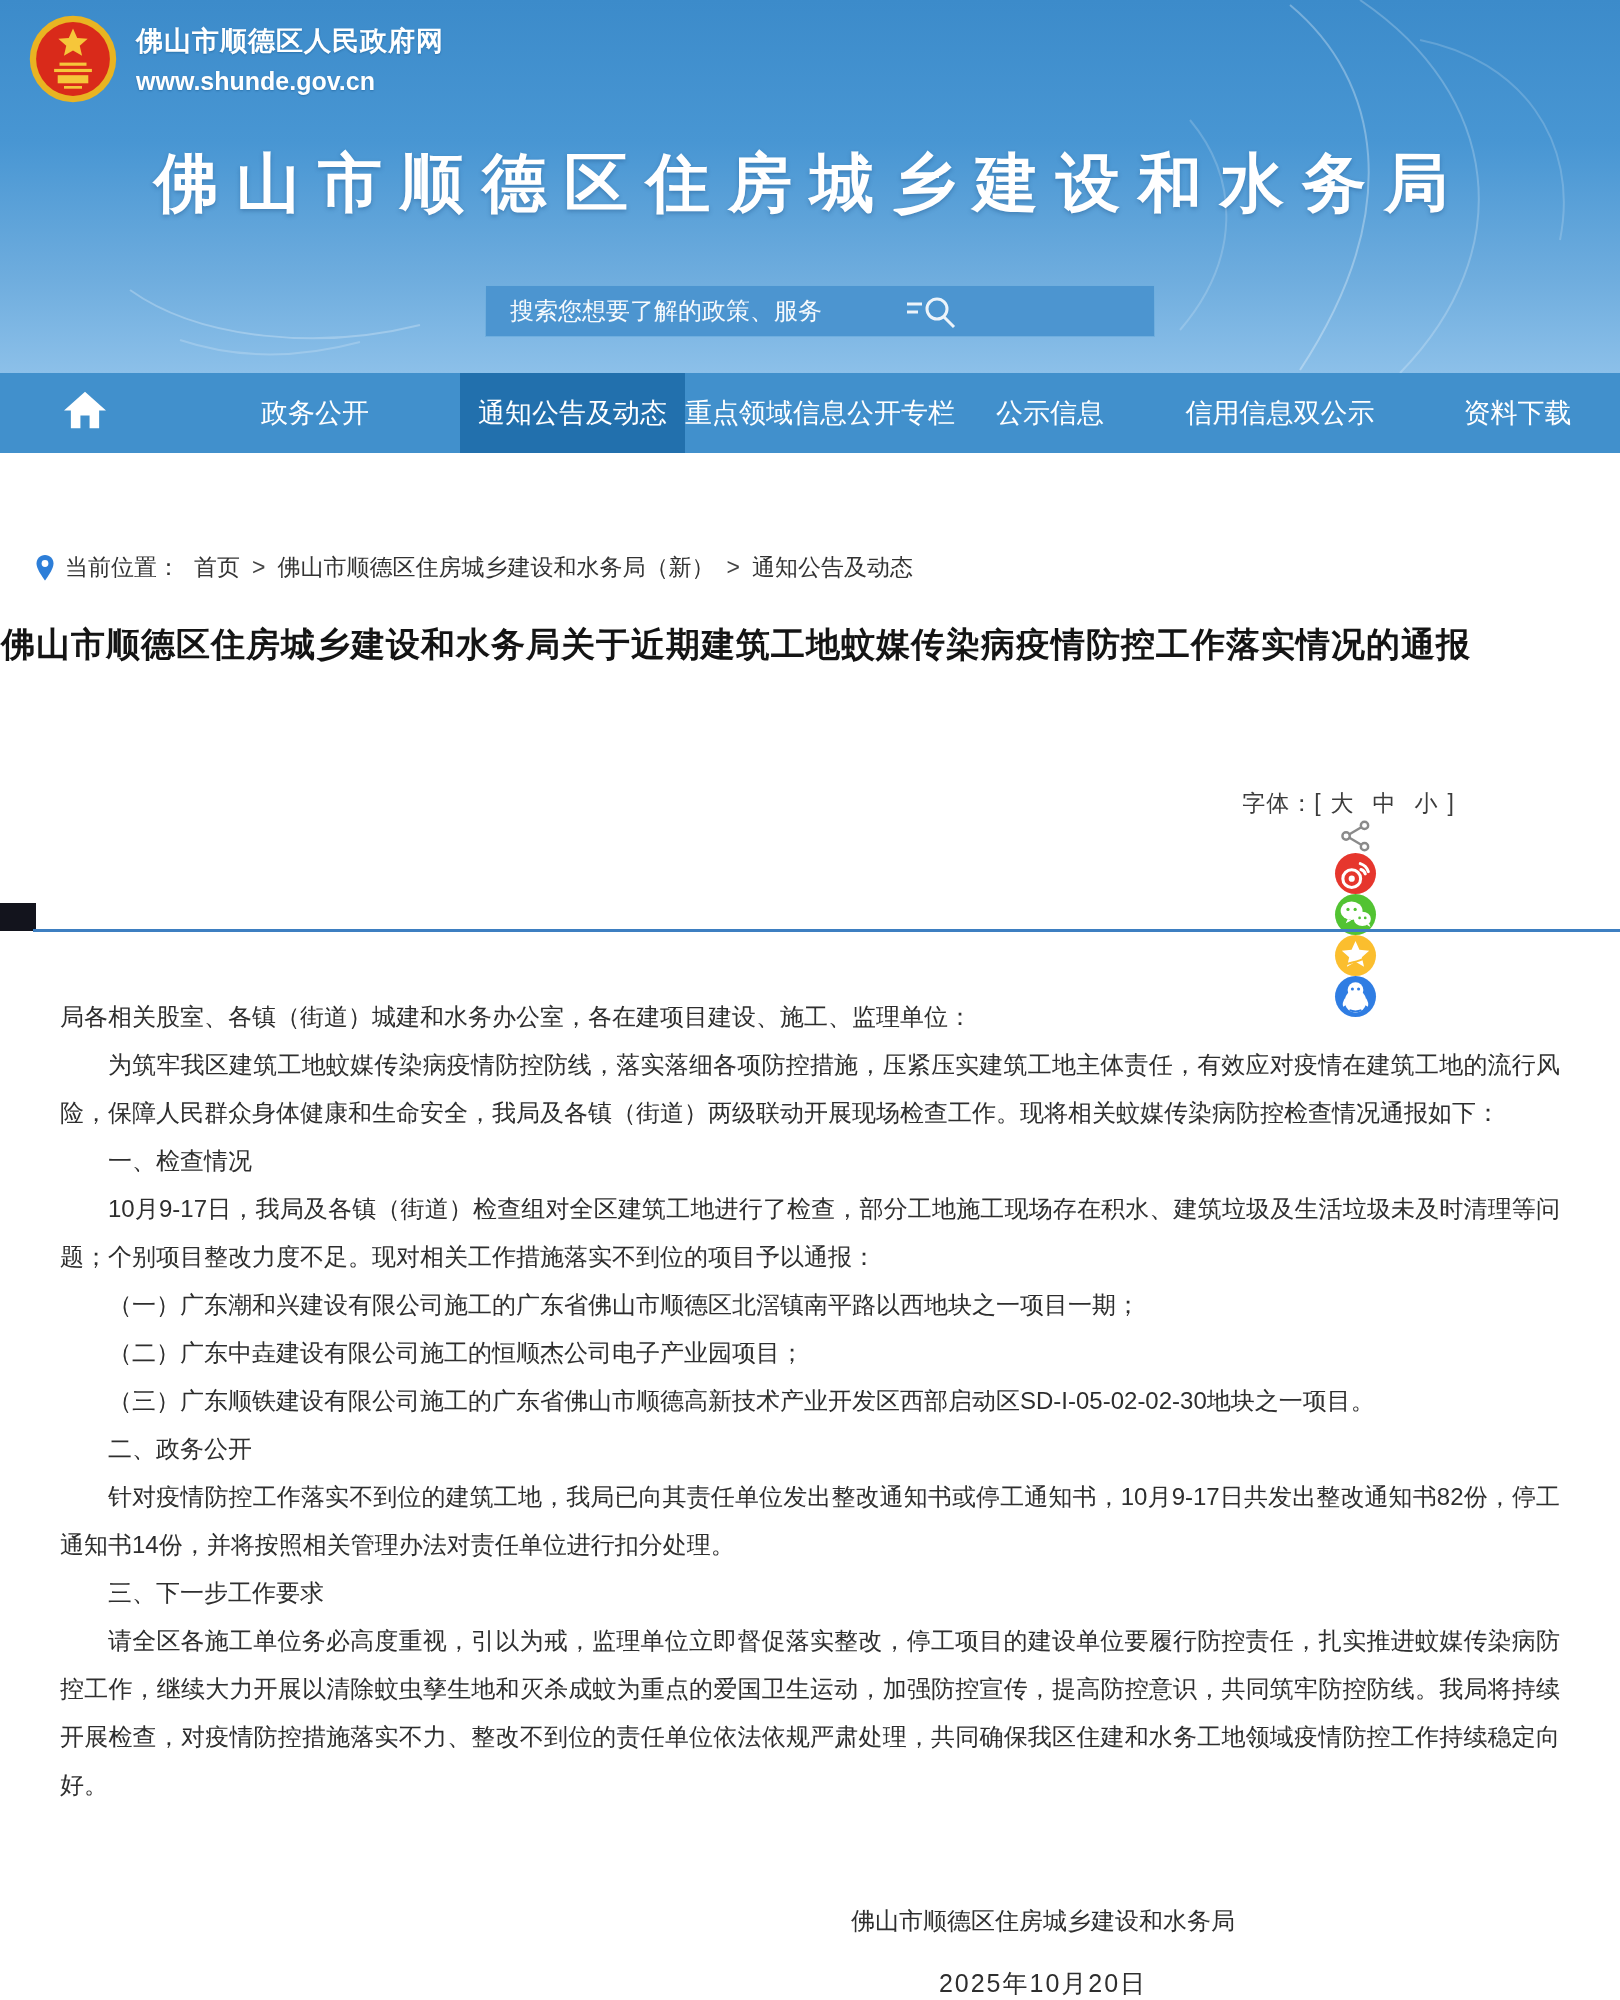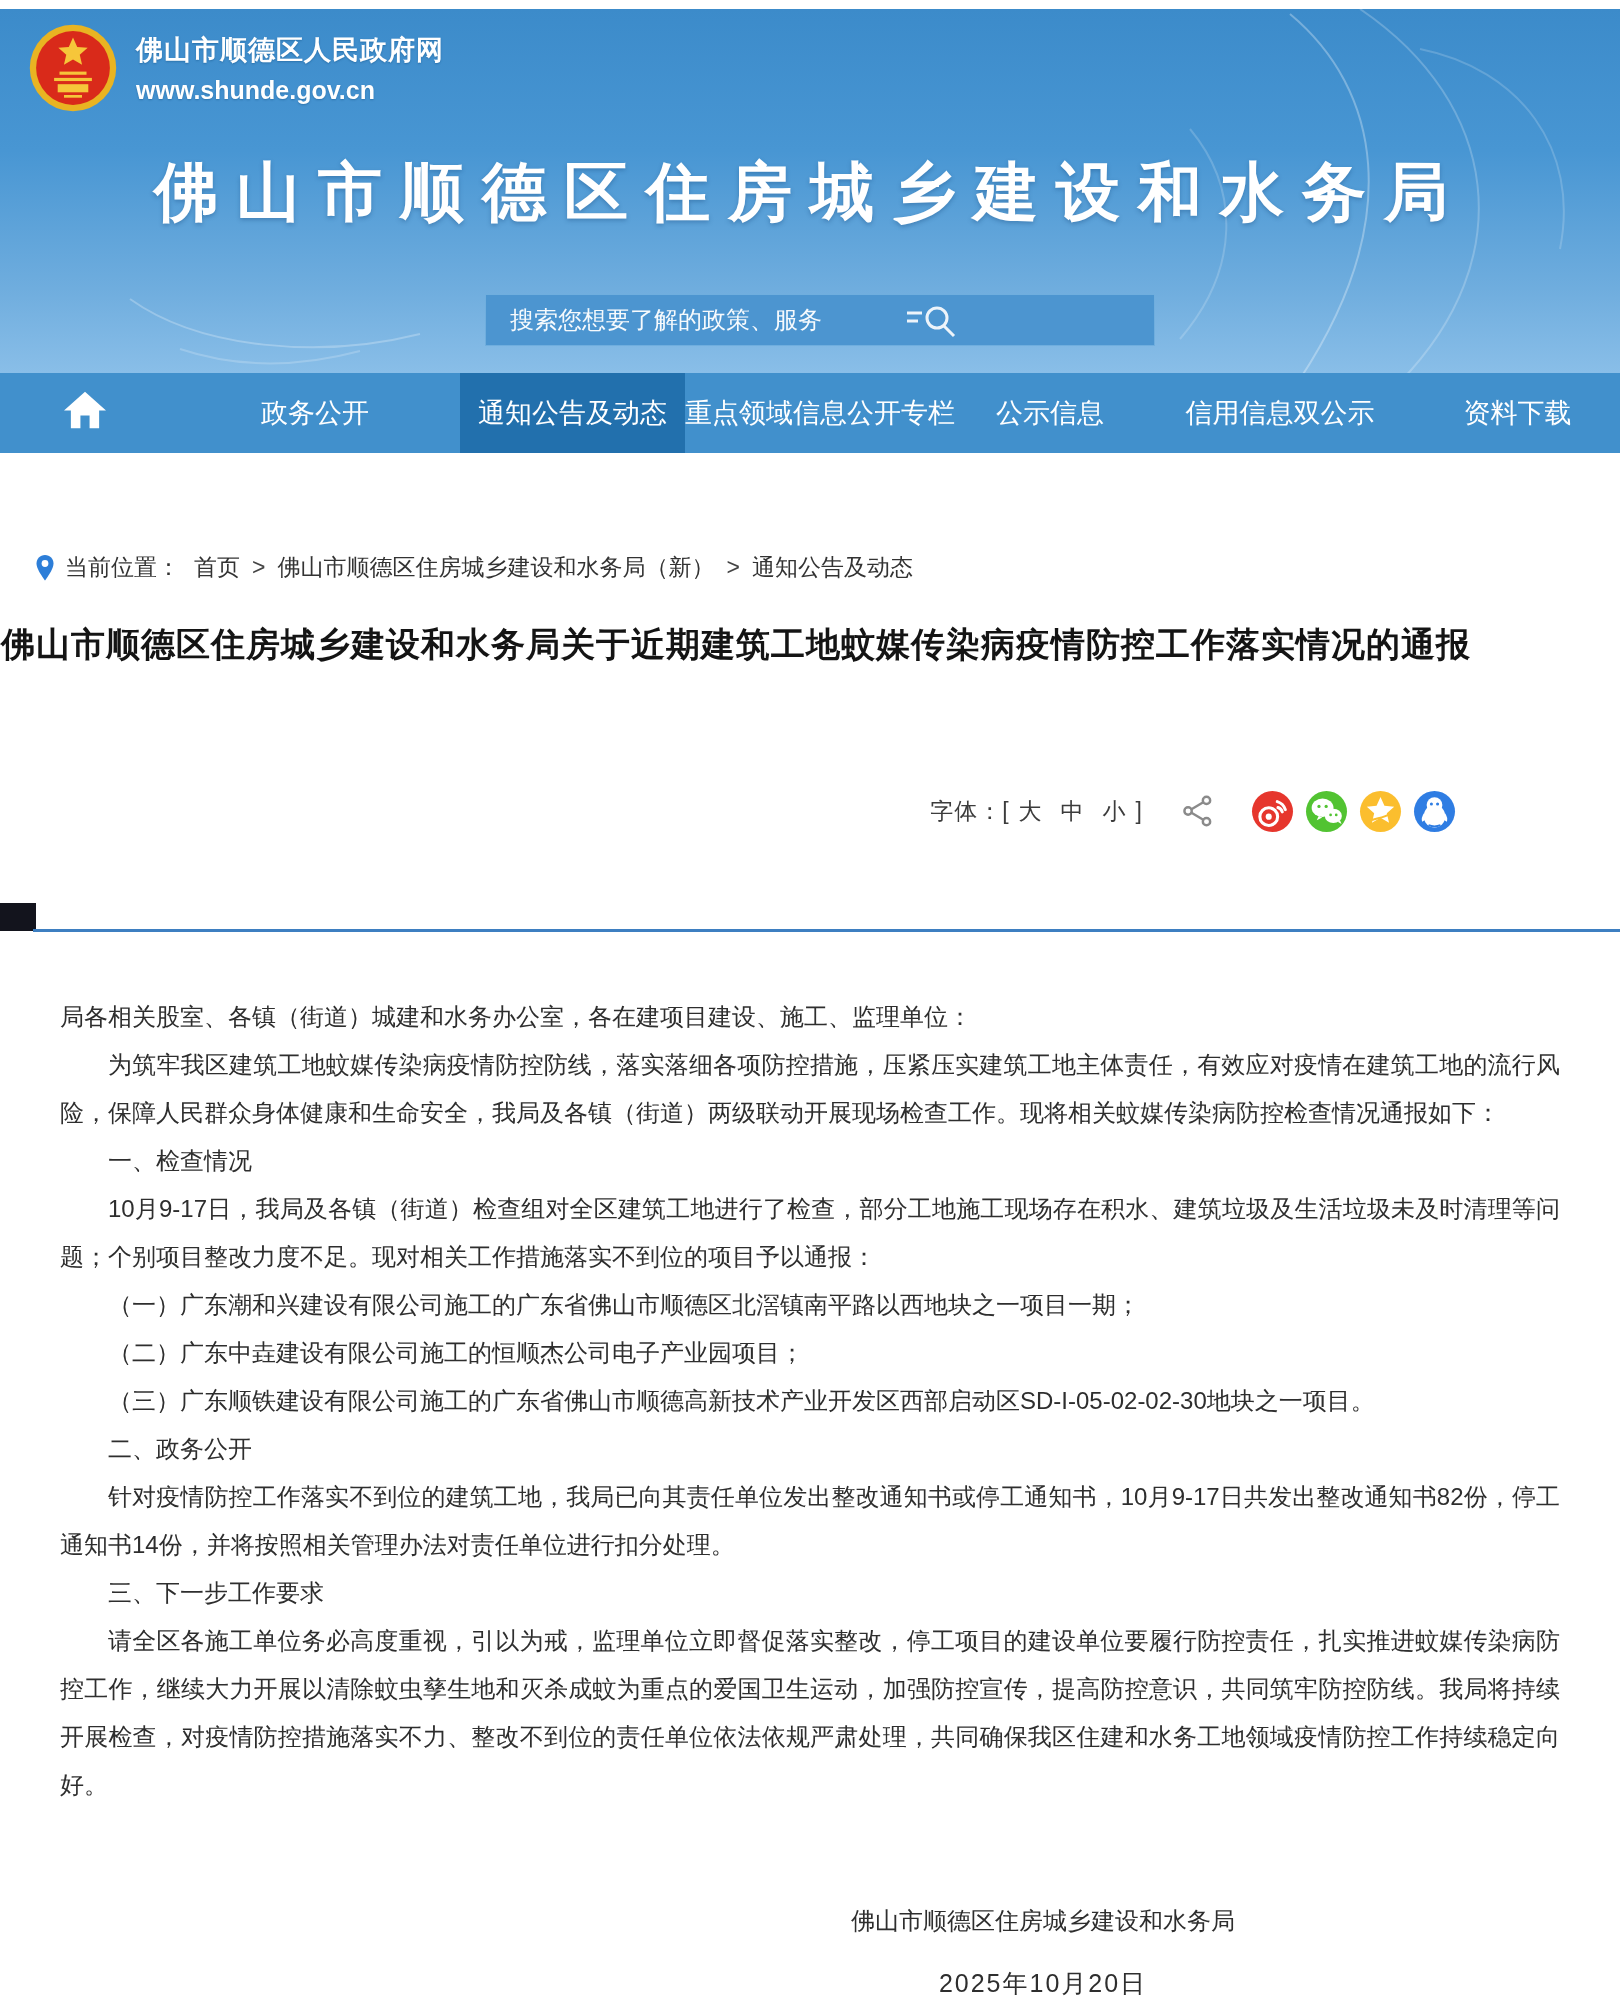--- a/index.html
+++ b/index.html
@@ -1,20 +1,20 @@
 <!DOCTYPE html>
 <html><head>
 <meta charset="utf-8">
 <style>
   html,body{margin:0;padding:0;}
   body{font-family:"Liberation Sans","DejaVu Sans",sans-serif;background:#ffffff;}
   .page{position:relative;width:1620px;height:2000px;background:#fff;overflow:hidden;}
 
   
-  .header{position:absolute;top:9px;left:0;width:1620px;height:373px;
+  .header{position:absolute;top:0;left:0;width:1620px;height:373px;
     background:linear-gradient(180deg,#3c8bca 0%,#4896d3 38%,#6fadde 75%,#8cc0e9 100%);overflow:hidden;}
   .deco{position:absolute;pointer-events:none;}
   .logo-row{position:absolute;left:28px;top:14px;display:flex;align-items:center;}
   .emblem{width:90px;height:90px;flex:0 0 auto;cursor:pointer;}
   .site-id{margin-left:18px;color:#fff;}
   .site-name{font-size:27px;font-weight:bold;letter-spacing:1px;text-shadow:0 1px 2px rgba(0,60,110,.35);}
   .site-url{font-size:25px;font-weight:bold;margin-top:8px;text-shadow:0 1px 2px rgba(0,60,110,.35);}
   .bureau-title{position:absolute;top:140px;left:0;width:100%;margin:0;text-align:center;
     color:#fff;font-size:64px;font-weight:bold;letter-spacing:18px;
     text-shadow:0 2px 4px rgba(20,70,120,.35);white-space:nowrap;}
@@ -41,21 +41,21 @@
   .breadcrumb a{color:#333;text-decoration:none;cursor:pointer;}
   .breadcrumb .lbl{margin-right:14px;}
   .breadcrumb .sep{margin:0 12px;color:#444;}
 
   
   .article-title{position:absolute;top:622px;left:1px;width:100%;margin:0;text-align:left;
     font-size:34px;font-weight:bold;color:#141414;letter-spacing:1px;white-space:nowrap;}
   .meta-row{position:absolute;top:788px;left:0;width:1620px;height:46px;font-size:23px;color:#4d4d4d;}
   .meta-left{position:absolute;left:178px;top:10px;white-space:nowrap;}
   .meta-left .sp{display:inline-block;width:42px;}
-  .meta-right{position:absolute;right:165px;top:0;height:46px;display:flex;align-items:center;color:#3c3c3c;}
+  .meta-right{position:absolute;right:165px;top:0;height:46px;display:flex;align-items:center;color:#3c3c3c;flex-direction:column;}
   .font-ctl .fsz{color:#3c3c3c;text-decoration:none;cursor:pointer;margin:0 9px;}
   .font-ctl{letter-spacing:1px;}
   .share-glyph{width:34px;height:34px;margin:0 24px 0 38px;cursor:pointer;display:inline-flex;}
   .sicon{width:41px;height:41px;border-radius:50%;margin-left:13px;cursor:pointer;
     display:inline-flex;align-items:center;justify-content:center;}
   .sicon svg{width:41px;height:41px;}
   .weibo{background:#e6362d;} .wechat{background:#52c332;} .qzone{background:#fbbe2e;} .qq{background:#2f7de3;}
 
   
   .divider-nub{position:absolute;left:0;top:903px;width:36px;height:28px;background:#13141d;}

